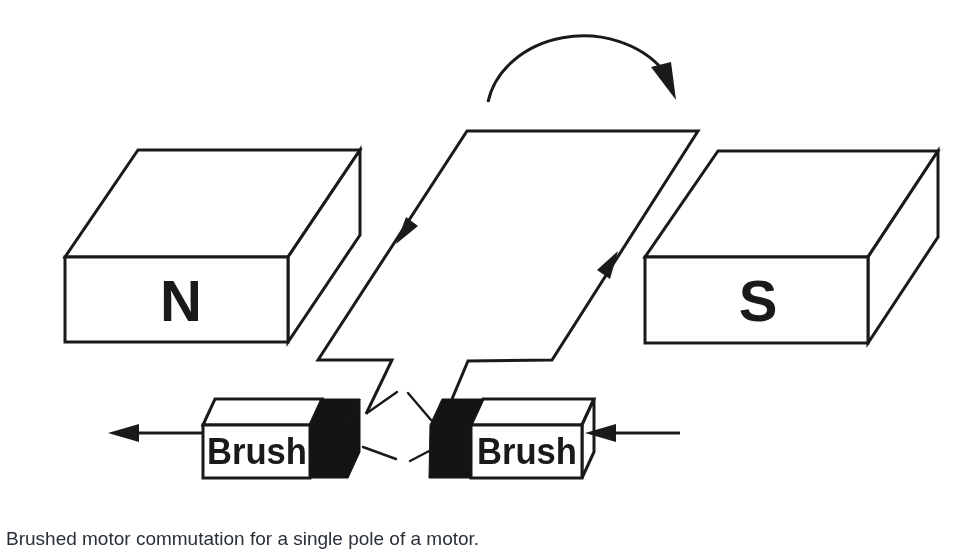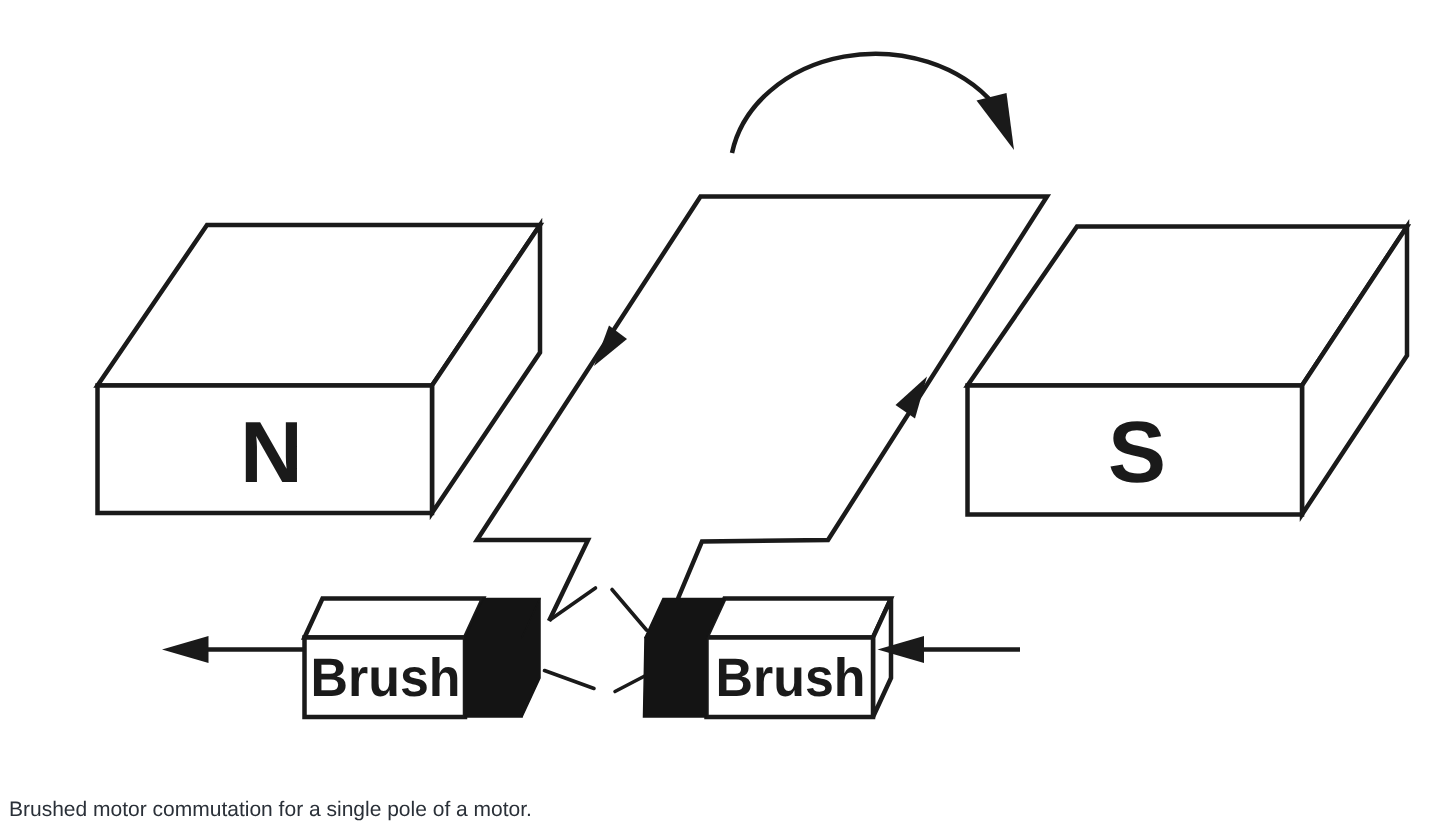--- a/index.html
+++ b/index.html
@@ -35,21 +35,21 @@
     font-family: "Liberation Sans", sans-serif;
     font-weight: bold;
     font-size: 36px;
     fill: var(--line);
     text-anchor: middle;
   }
   .caption {
     position: absolute;
     left: 6px;
     top: 527px;
-    font-size: 14px;
+    font-size: 19px;
     line-height: 24px;
     color: var(--caption-text);
     font-family: "Liberation Sans", sans-serif;
   }
 </style>
 </head>
 <body>
 
 <div class="stage">
 

